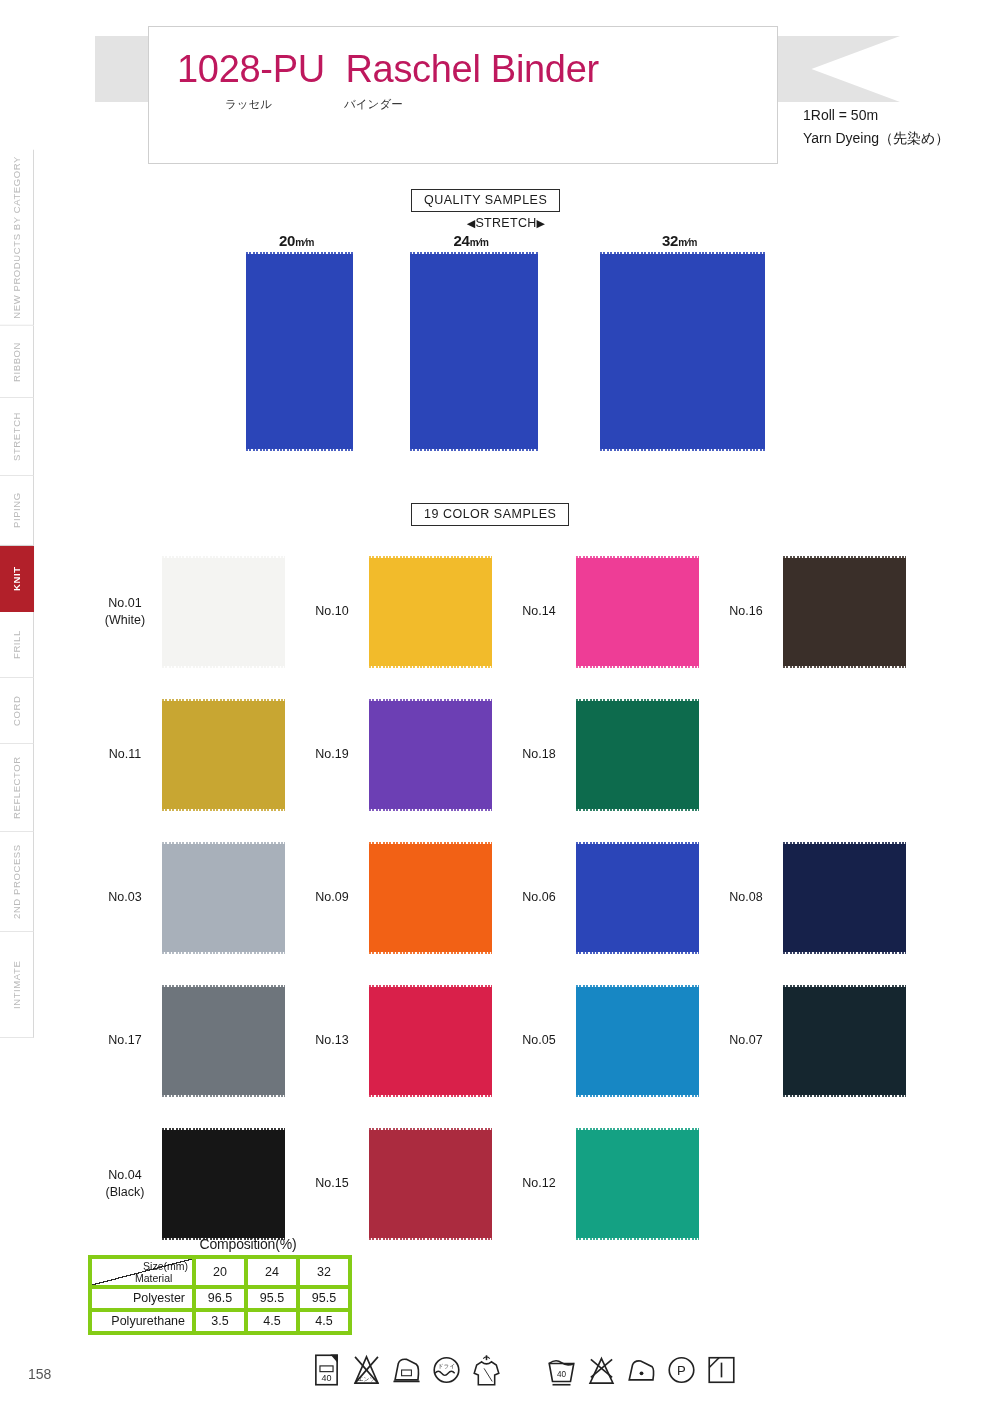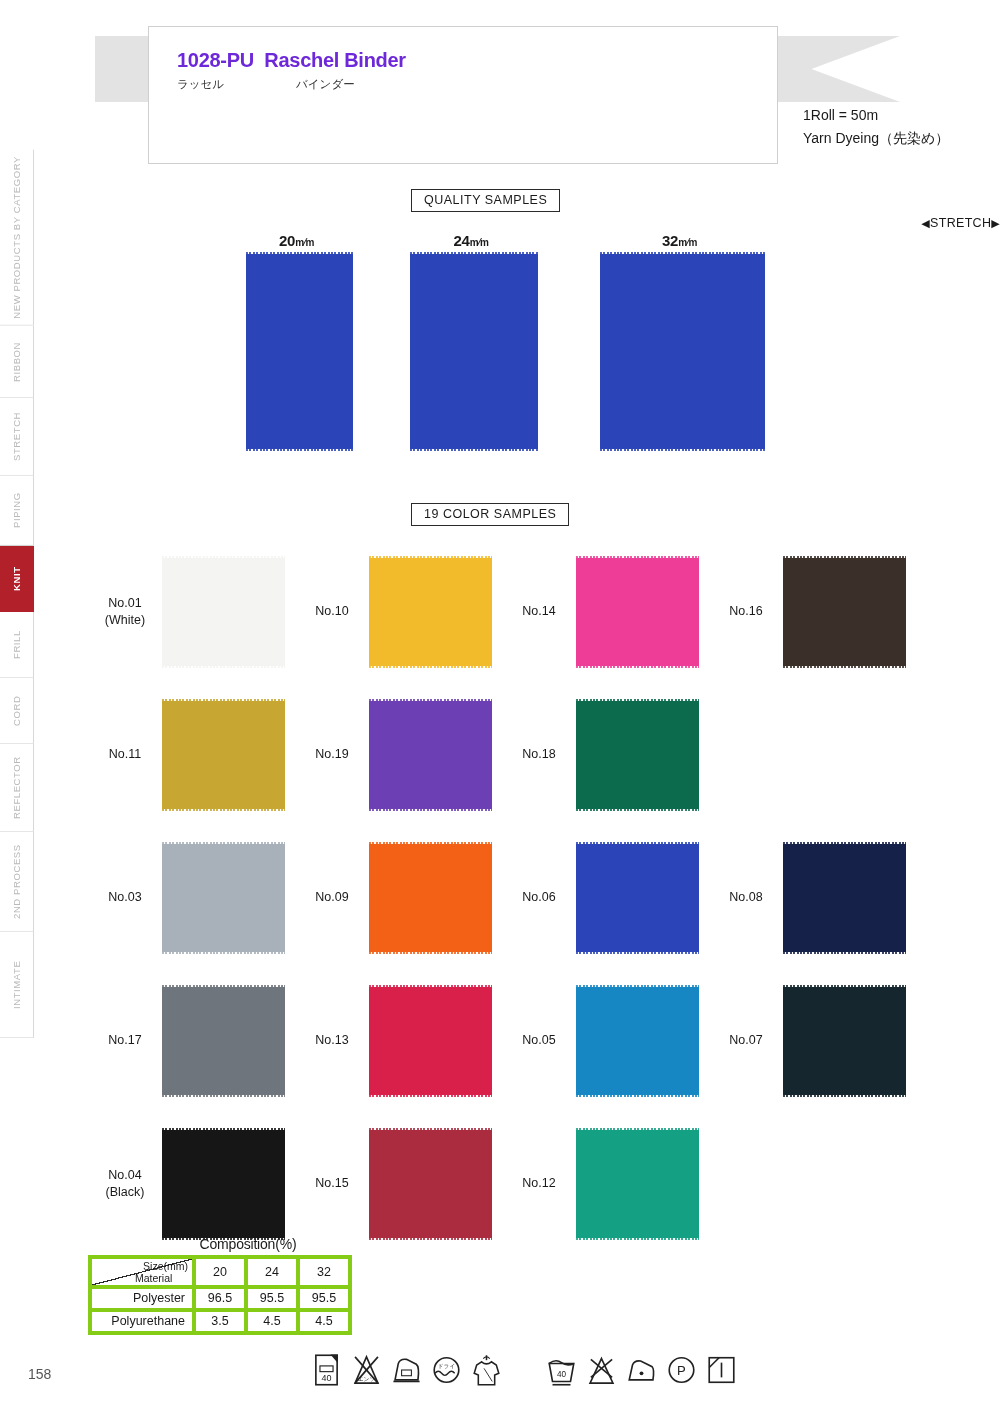--- a/index.html
+++ b/index.html
@@ -52,25 +52,25 @@
     clip-path: polygon(0 0, 100% 0, 100% 0, 89% 50%, 100% 100%, 0 100%);
   }
   .title-box {
     position: absolute; left: 148px; top: 26px;
     width: 630px; height: 138px;
     background: #ffffff;
     border: 1px solid #cfcfcf;
     padding: 22px 0 0 28px;
   }
   .title-main {
-    font-size: 20px; font-weight: bold; letter-spacing: -0.3px;
-    color: #6d28d9; line-height: 1.1;
+    font-size: 38px; font-weight: normal; letter-spacing: -0.3px;
+    color: #be185d; line-height: 1.1;
   }
   .title-jp-row {
-    margin-top: 6px; 
+    margin-top: 6px; margin-left: 48px;
     font-size: 11.5px; color: #333;
     display: flex; gap: 72px;
   }
   .header-note {
     position: absolute; left: 803px; top: 104px;
     font-size: 14px; line-height: 1.62; color: #1a1a1a;
   }
 
   
   .sec-label {
@@ -79,21 +79,21 @@
     font-size: 12.5px; letter-spacing: 0.5px;
     padding: 3px 12px 4px;
     background: #fff;
     white-space: nowrap;
   }
   #quality-label { left: 411px; top: 189px; }
   #colors-label  { left: 411px; top: 503px; }
 
   .stretch-row {
     position: absolute; left: 12px; right: 0; top: 216px;
-    text-align: right; font-size: 12.5px; letter-spacing: 0.3px;
+    text-align: center; font-size: 12.5px; letter-spacing: 0.3px;
   }
   .stretch-row .arrow { font-size: 11px; }
 
   
   .q-item { position: absolute; padding-left: 6px; }
   .q-size {
     text-align: center; font-size: 15px; font-weight: bold;
     margin-bottom: 5px; letter-spacing: -0.2px;
   }
   .q-size .unit { font-size: 10px; font-weight: bold; }

